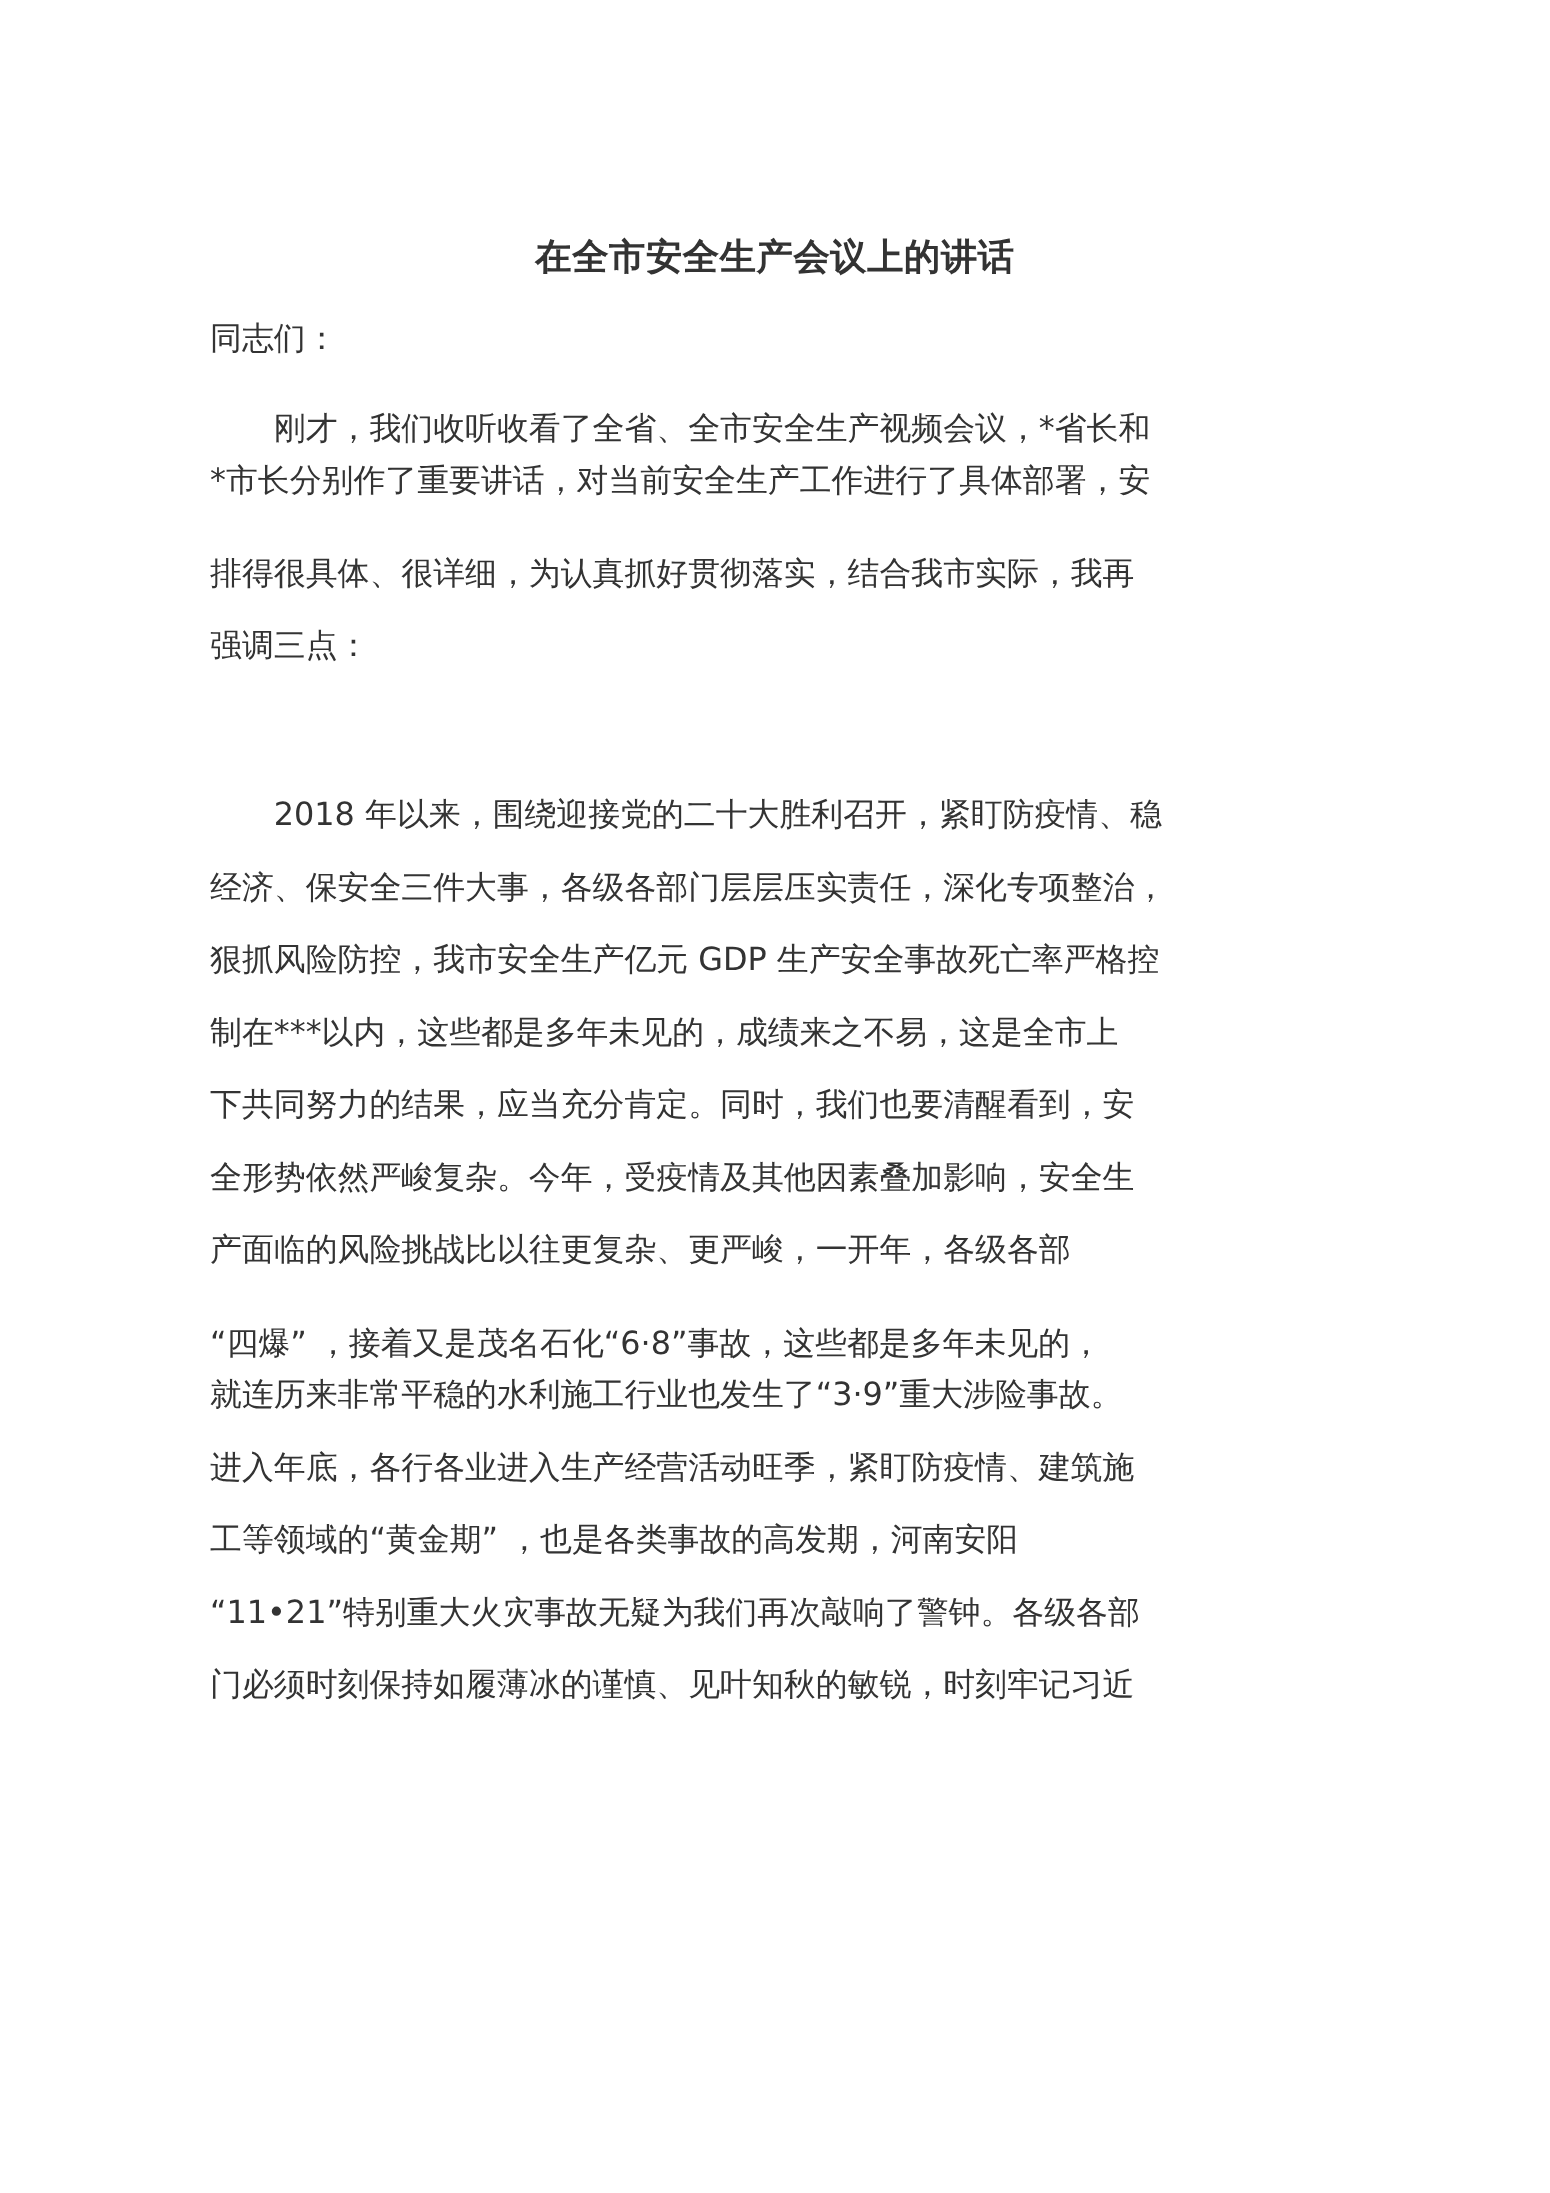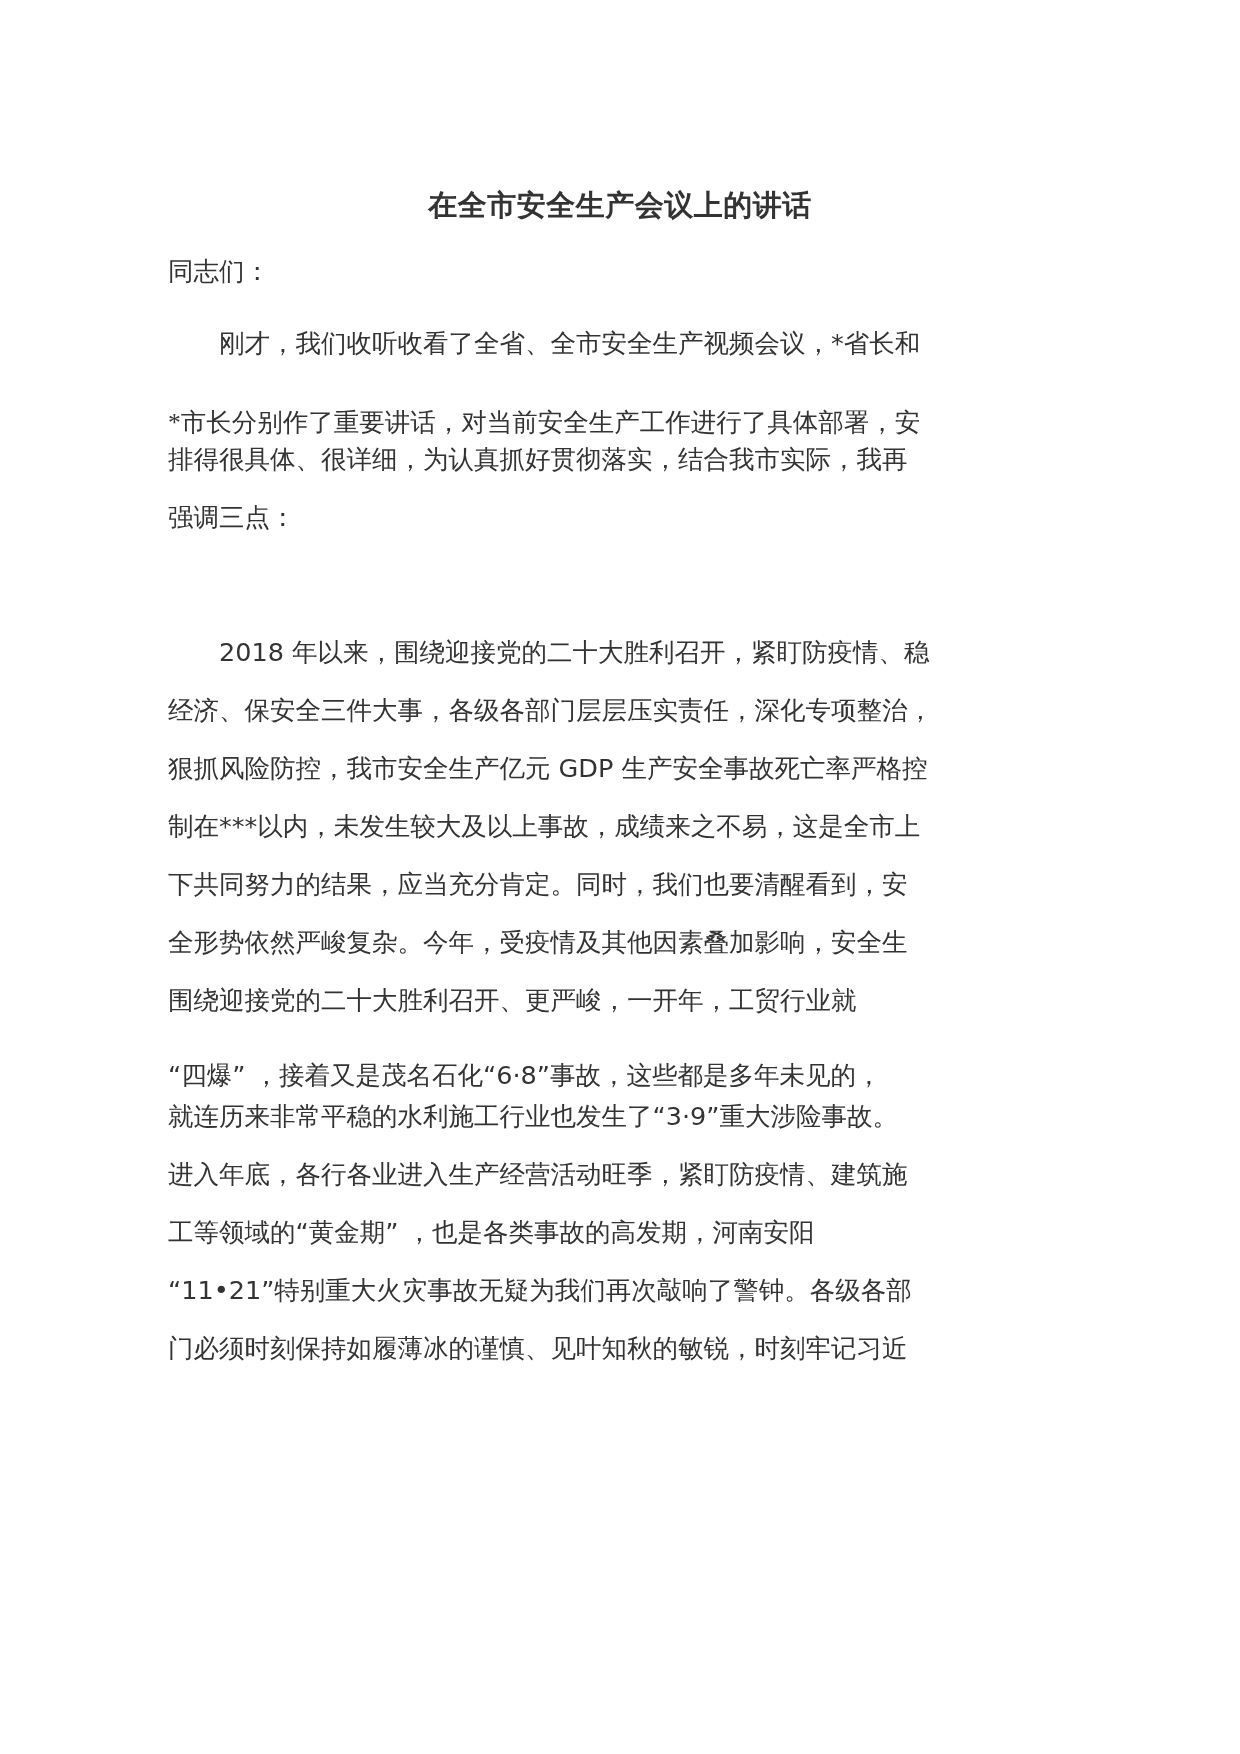--- a/index.html
+++ b/index.html
@@ -50,31 +50,31 @@
   </style>
 </head>
 <body>
 
 <div class="page">
   <div class="title">在全市安全生产会议上的讲话</div>
 
   <div class="line" style="top:251px;">同志们：</div>
 
   <div class="line" style="top:323px;">　　刚才，我们收听收看了全省、全市安全生产视频会议，*省长和</div>
-  <div class="line" style="top:403px;font-family:Liberation Serif, serif;">*市长分别作了重要讲话，对当前安全生产工作进行了具体部署，安</div>
+  <div class="line" style="top:365px;">*市长分别作了重要讲话，对当前安全生产工作进行了具体部署，安</div>
   <div class="line" style="top:439px;">排得很具体、很详细，为认真抓好贯彻落实，结合我市实际，我再</div>
   <div class="line" style="top:497px;">强调三点：</div>
 
 
   <div class="line" style="top:632px;">　　2018 年以来，围绕迎接党的二十大胜利召开，紧盯防疫情、稳</div>
   <div class="line" style="top:690px;">经济、保安全三件大事，各级各部门层层压实责任，深化专项整治，</div>
   <div class="line" style="top:748px;">狠抓风险防控，我市安全生产亿元 GDP 生产安全事故死亡率严格控</div>
-  <div class="line" style="top:806px;">制在***以内，未发生较大及以上事故，成绩来之不易，这是全市上</div>
+  <div class="line" style="top:806px;">制在***以内，这些都是多年未见的，成绩来之不易，这是全市上</div>
   <div class="line" style="top:864px;">下共同努力的结果，应当充分肯定。同时，我们也要清醒看到，安</div>
   <div class="line" style="top:922px;">全形势依然严峻复杂。今年，受疫情及其他因素叠加影响，安全生</div>
-  <div class="line" style="top:980px;">围绕迎接党的二十大胜利召开、更严峻，一开年，工贸行业就</div>
+  <div class="line" style="top:980px;">产面临的风险挑战比以往更复杂、更严峻，一开年，各级各部</div>
   <div class="line" style="top:1038px;margin-top:17px;"> “四爆” ，接着又是茂名石化“6·8”事故，这些都是多年未见的，</div>
   <div class="line" style="top:1096px;">就连历来非常平稳的水利施工行业也发生了“3·9”重大涉险事故。</div>
   <div class="line" style="top:1154px;">进入年底，各行各业进入生产经营活动旺季，紧盯防疫情、建筑施</div>
   <div class="line" style="top:1212px;">工等领域的“黄金期” ，也是各类事故的高发期，河南安阳</div>
   <div class="line" style="top:1270px;"> “11•21”特别重大火灾事故无疑为我们再次敲响了警钟。各级各部</div>
   <div class="line" style="top:1328px;">门必须时刻保持如履薄冰的谨慎、见叶知秋的敏锐，时刻牢记习近</div>
 </div>
 
 </body></html>

